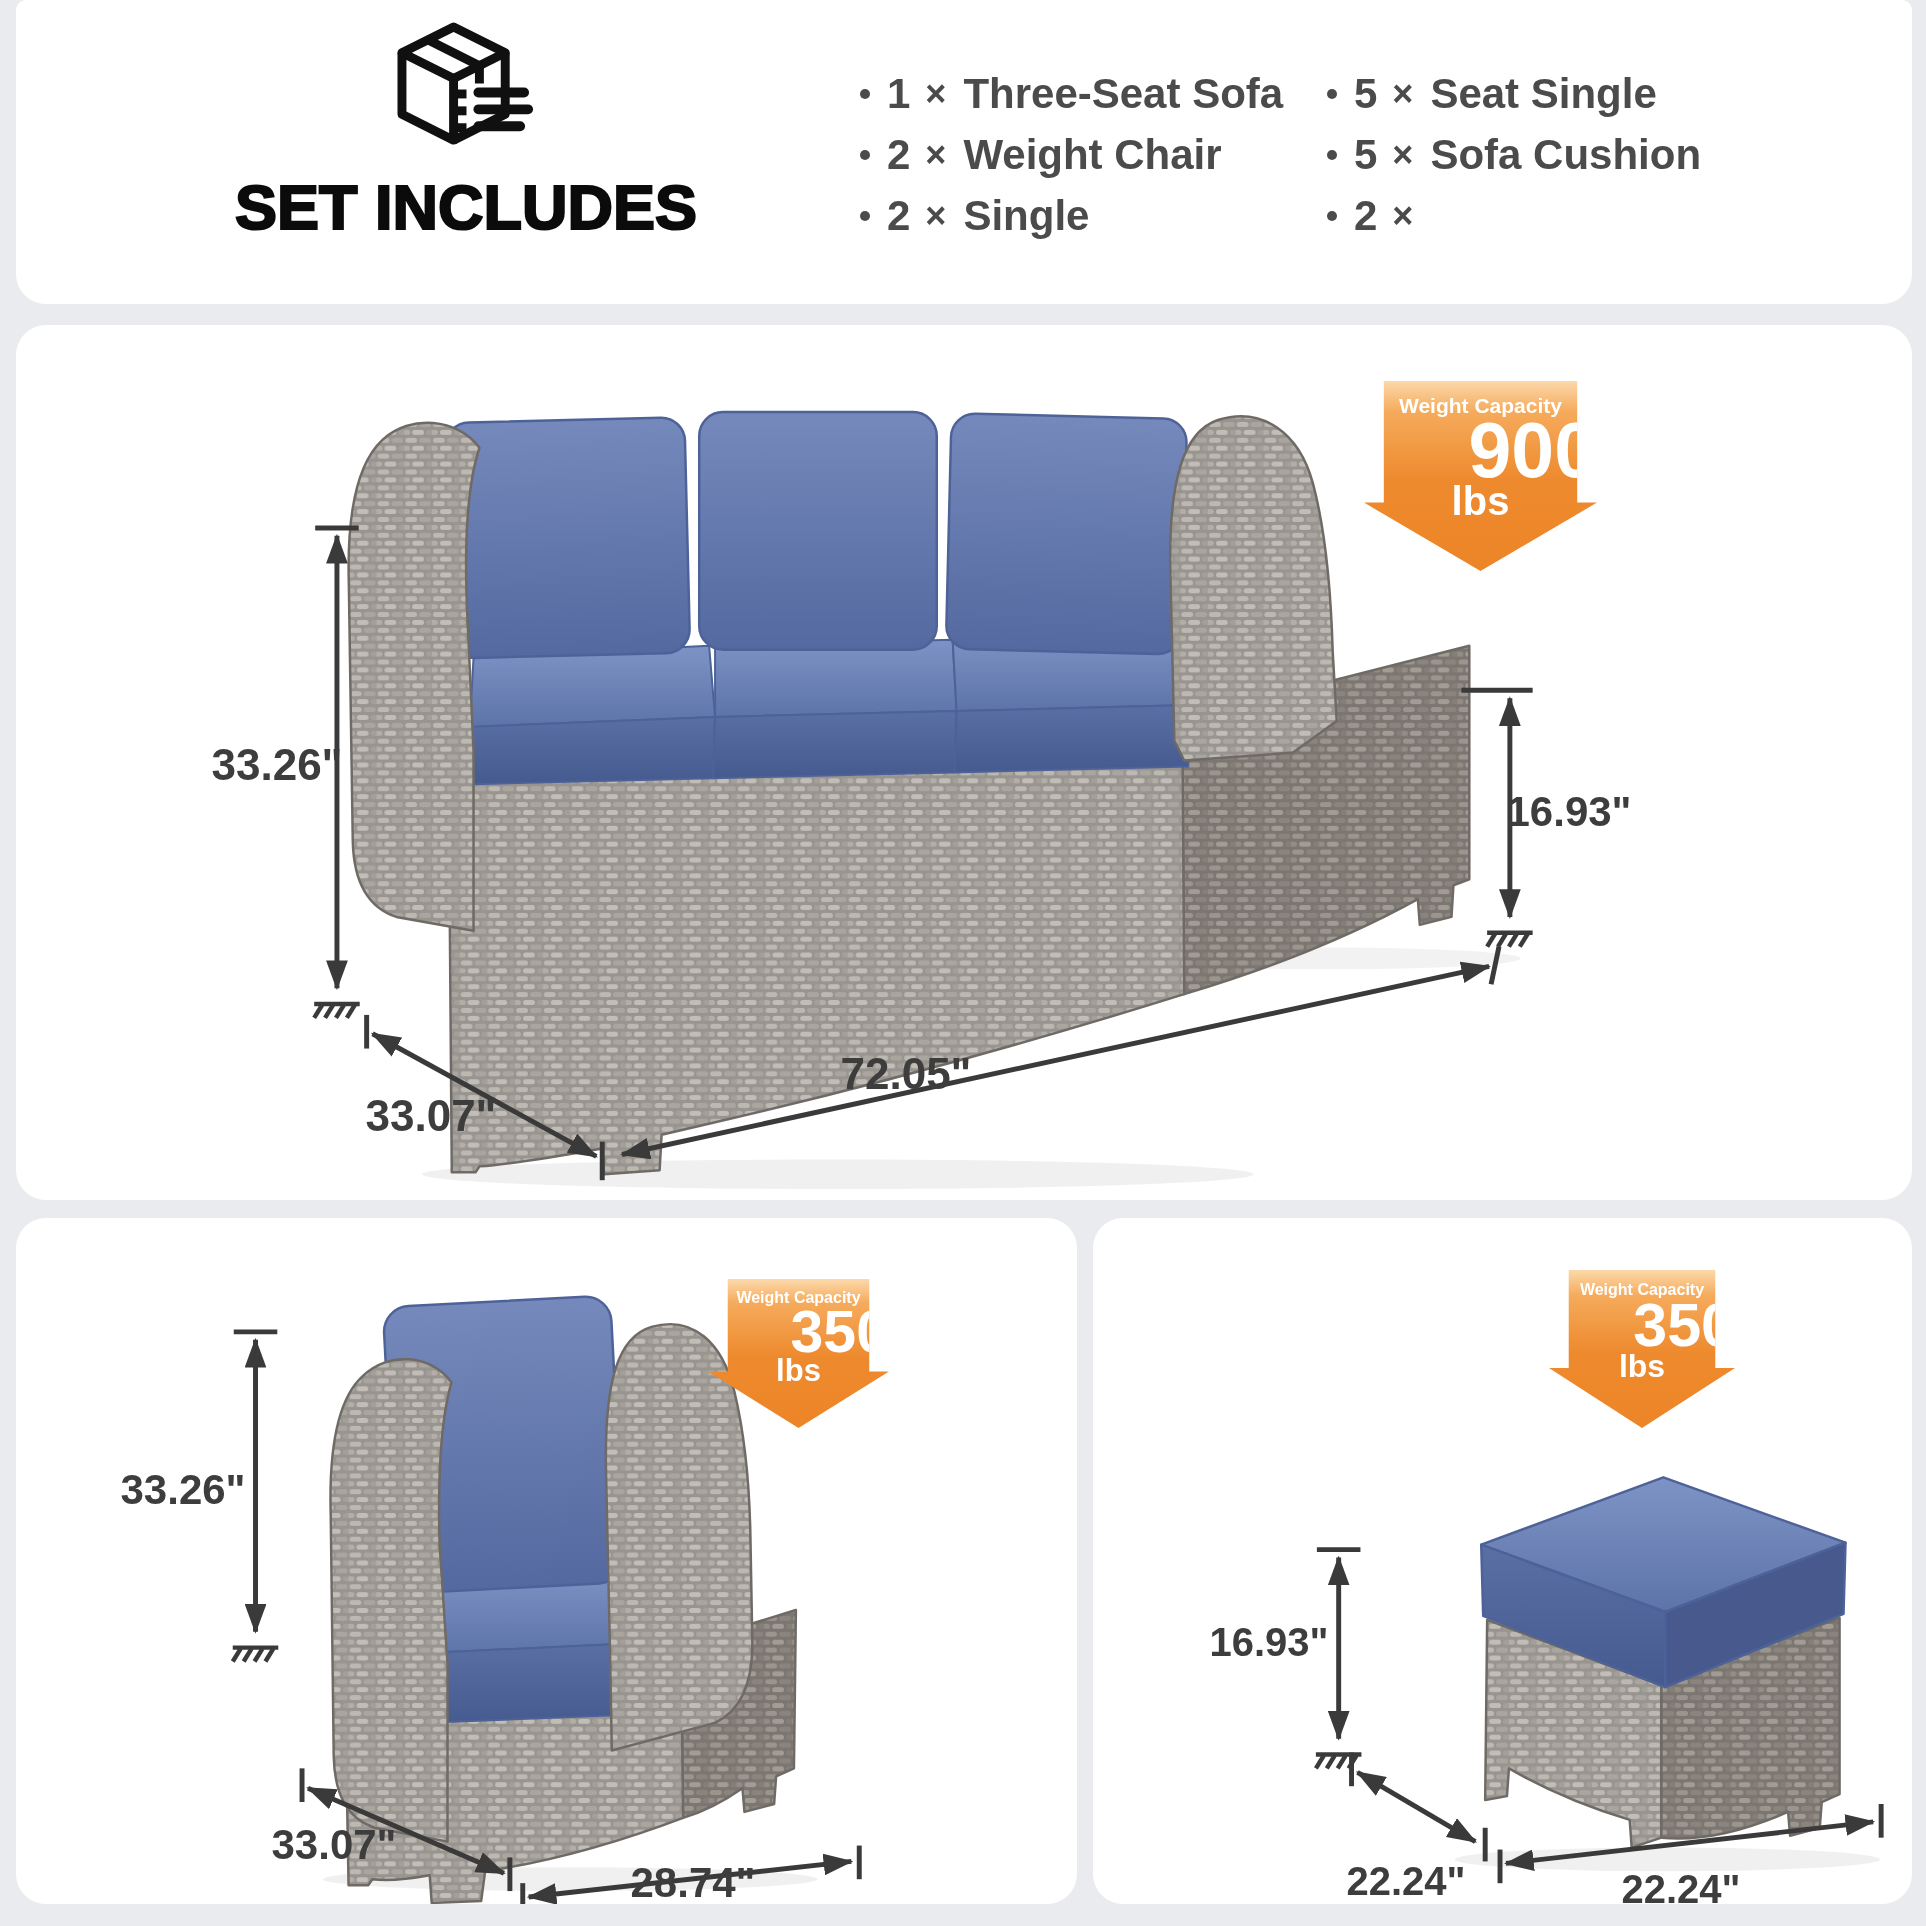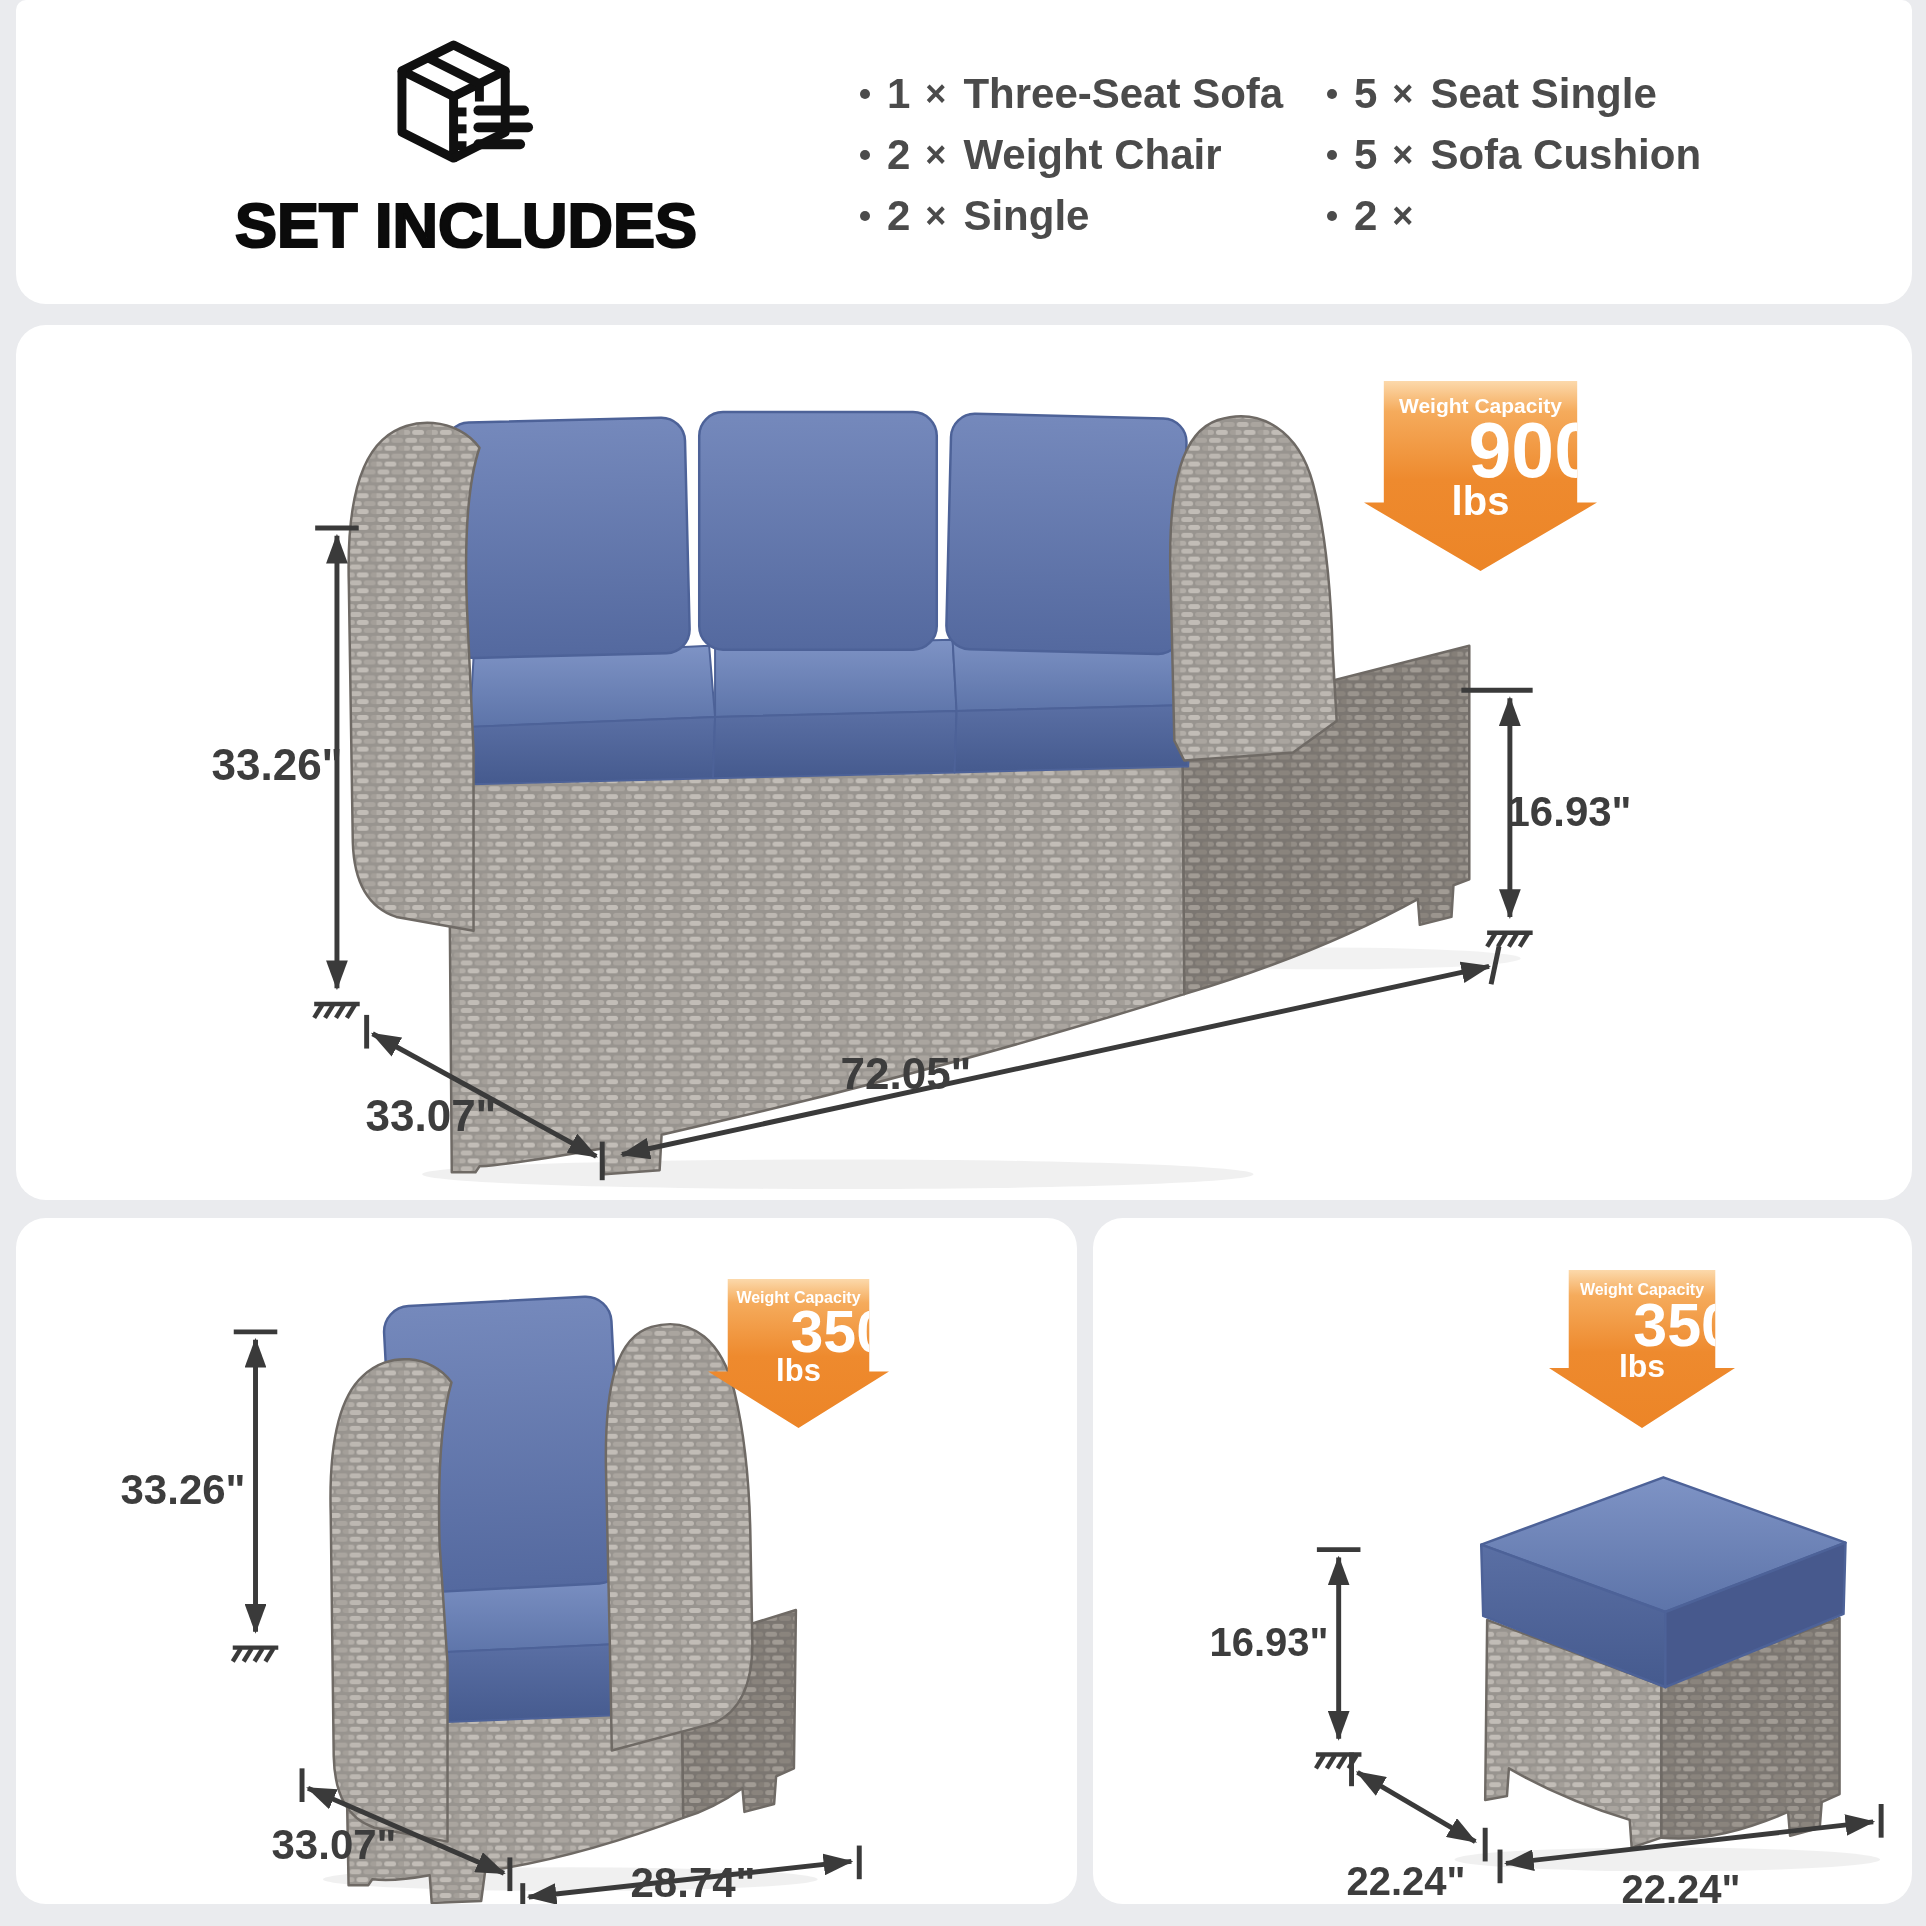--- a/index.html
+++ b/index.html
@@ -4,21 +4,21 @@
 <style>
   html,body{margin:0;padding:0;}
   .stage{position:relative;width:1927px;height:1927px;background:#eaebee;
          font-family:"Liberation Sans", sans-serif;overflow:hidden;}
   .panel{position:absolute;background:#ffffff;border-radius:30px;}
   .panel-top{left:16px;top:0;width:1896px;height:304px;border-top-left-radius:10px;border-top-right-radius:10px;}
   .panel-mid{left:16px;top:325px;width:1896px;height:875px;}
   .panel-bl{left:16px;top:1218px;width:1061px;height:686px;}
   .panel-br{left:1093px;top:1218px;width:819px;height:686px;}
 
-  .brand{position:absolute;left:173px;top:38px;width:554px;text-align:center;}
+  .brand{position:absolute;left:173px;top:20px;width:554px;text-align:center;}
   .brand svg{display:block;margin:0 auto;}
   .brand-title{margin-top:16px;font-size:63px;line-height:65px;font-weight:bold;
                letter-spacing:0px;color:#0b0b0b;-webkit-text-stroke:2.2px #0b0b0b;}
 
   .inc-col{position:absolute;top:63px;}
   .inc-row{height:61px;display:flex;align-items:center;font-size:42px;font-weight:bold;color:#4b4b4b;}
   .inc-dot{width:10px;height:10px;border-radius:50%;background:#4b4b4b;margin-right:17px;flex:0 0 auto;}
   .inc-qty{margin-right:15px;}
   .inc-x{font-size:36px;margin-right:17px;}
   .inc-col.c1{left:844px;}

